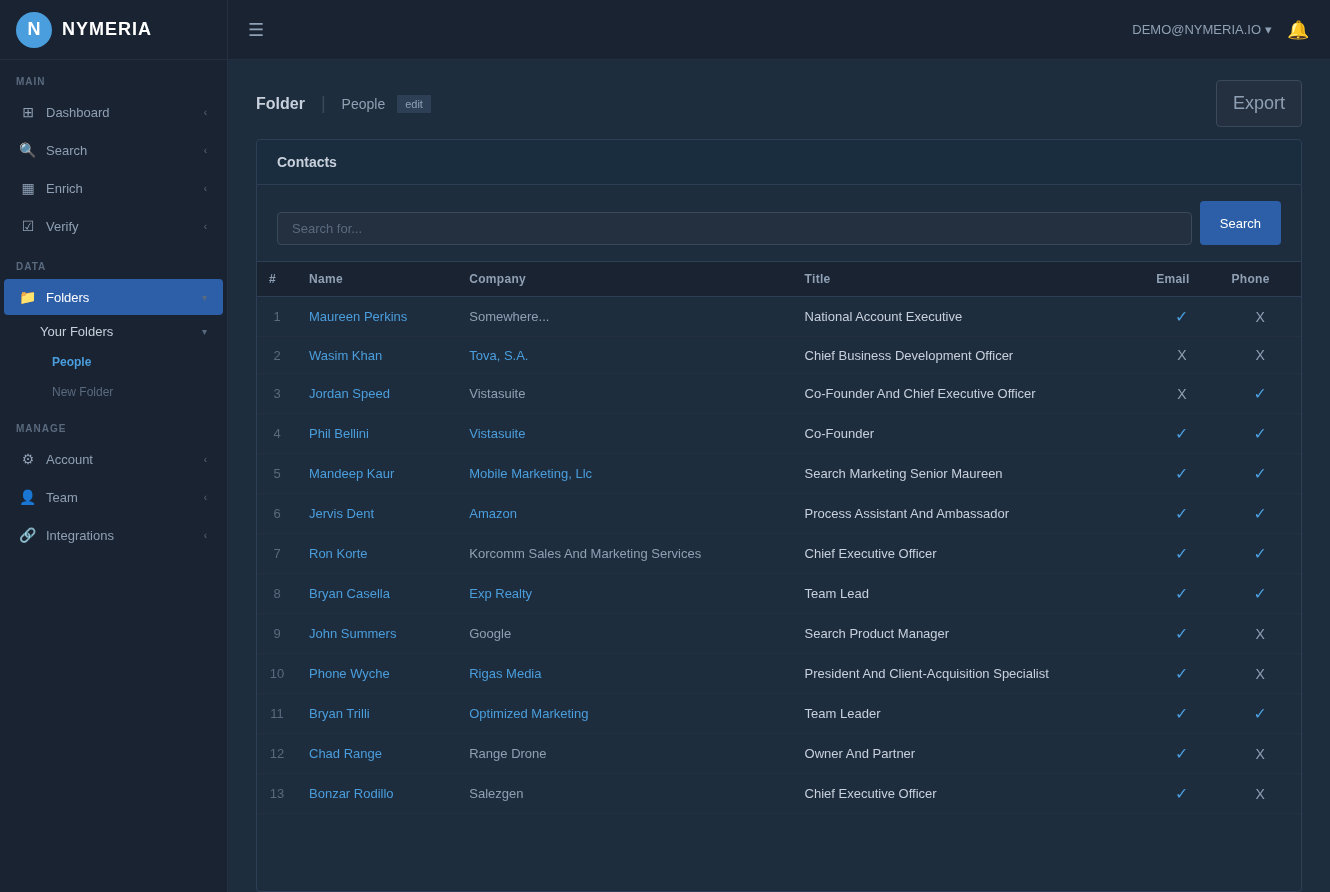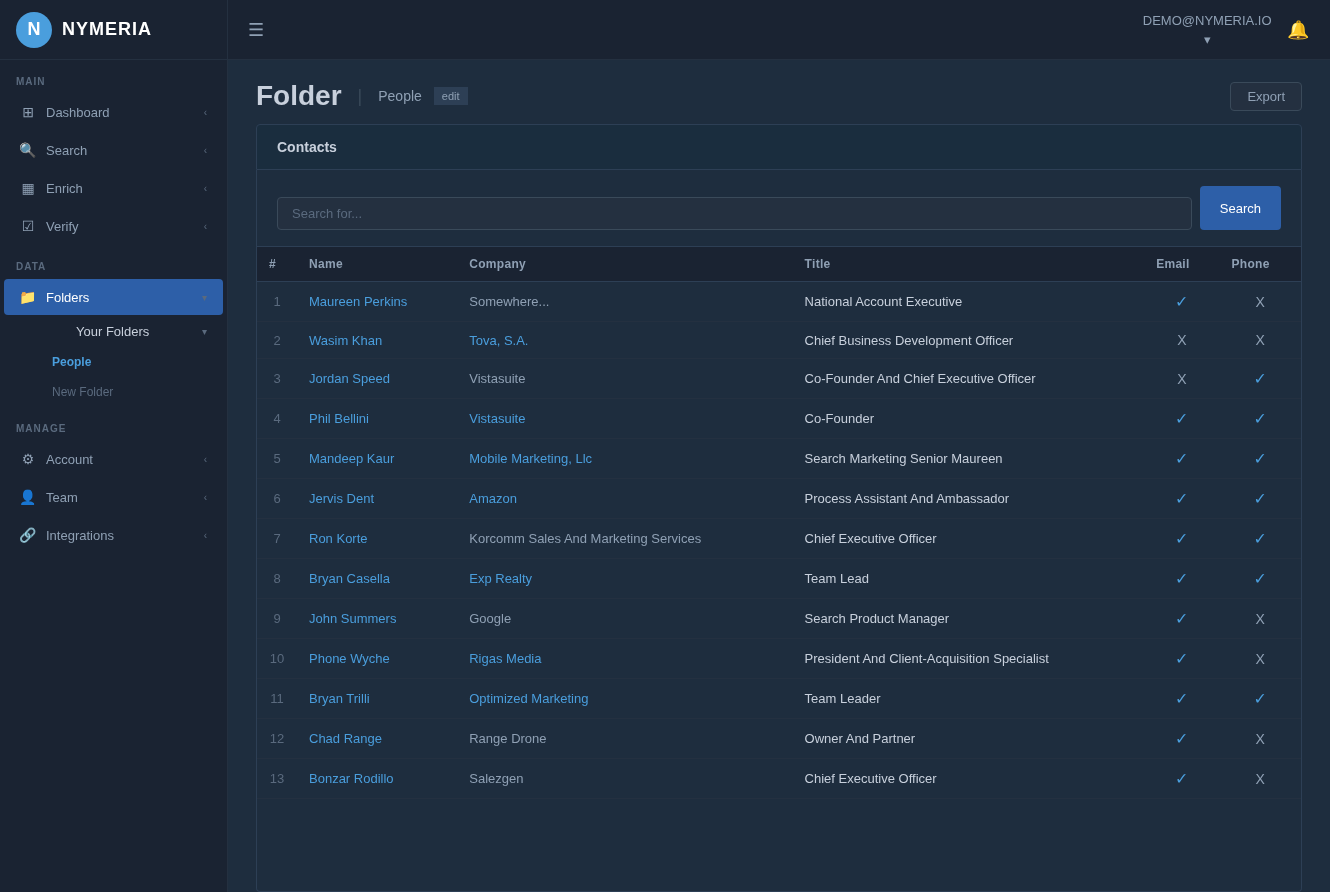--- a/index.html
+++ b/index.html
@@ -71,39 +71,39 @@
 
     
     #topbar {
       display: flex; align-items: center; justify-content: space-between;
       padding: 0 20px; height: 60px; background: #1a2332;
       border-bottom: 1px solid #243040;
     }
     .topbar-left { display: flex; align-items: center; gap: 12px; }
     .hamburger { font-size: 18px; color: #8fa0b4; cursor: pointer; }
     .topbar-right { display: flex; align-items: center; gap: 16px; }
-    .user-email { color: #8fa0b4; font-size: 13px; display: flex; align-items: center; gap: 4px; cursor: pointer; flex-direction: column; }
+    .user-email { color: #8fa0b4; font-size: 13px; display: flex; align-items: center; gap: 4px; cursor: pointer; }
     .bell-icon { font-size: 18px; color: #8fa0b4; cursor: pointer; }
 
     
     #page-header {
       display: flex; align-items: center; justify-content: space-between;
       padding: 20px 28px 12px 28px;
     }
     .page-header-left { display: flex; align-items: center; gap: 12px; }
-    .page-title { font-size: 28px; font-weight: 600; color: #c8d0dc; }
+    .page-title { font-size: 16px; font-weight: 600; color: #c8d0dc; }
     .page-subtitle { color: #8fa0b4; font-size: 14px; }
     .divider-pipe { color: #3a4a5a; font-size: 18px; margin: 0 4px; }
     .edit-badge {
       background: #2d3f55; color: #8fa0b4; font-size: 11px;
       padding: 3px 8px; border-radius: 0; cursor: pointer;
     }
     .export-btn {
       background: #243040; color: #8fa0b4; border: 1px solid #3a4a5a;
-      padding: 6px 16px; border-radius: 4px; cursor: pointer; font-size: 13px;
+      padding: 12px 16px; border-radius: 4px; cursor: pointer; font-size: 18px;
     }
 
     
     #contacts-panel {
       margin: 0 28px; flex: 1; display: flex; flex-direction: column; overflow: hidden;
     }
     .contacts-header {
       background: #1a2d3e; border: 1px solid #2d3f55; border-radius: 4px 4px 0 0;
       padding: 14px 20px; font-size: 14px; font-weight: 600; color: #c8d0dc;
     }
@@ -196,21 +196,21 @@
 
   <div class="sidebar-item active">
     <div class="sidebar-item-left">
       <span class="sidebar-icon">📁</span>
       <span>Folders</span>
     </div>
     <span class="chevron">▾</span>
   </div>
 
   <div class="sidebar-sub-item" style="padding-left:36px; display:flex; align-items:center; justify-content:space-between;">
-    <span style="color:#c8d0dc; font-size:13px;margin-left:36px;">Your Folders</span>
+    <span style="color:#c8d0dc; font-size:13px;">Your Folders</span>
     <span class="chevron">▾</span>
   </div>
 
   <div class="sidebar-sub-item sub-child active">
     <span>People</span>
   </div>
 
   <div class="sidebar-sub-item sub-child new-folder">
     <span>New Folder</span>
   </div>

